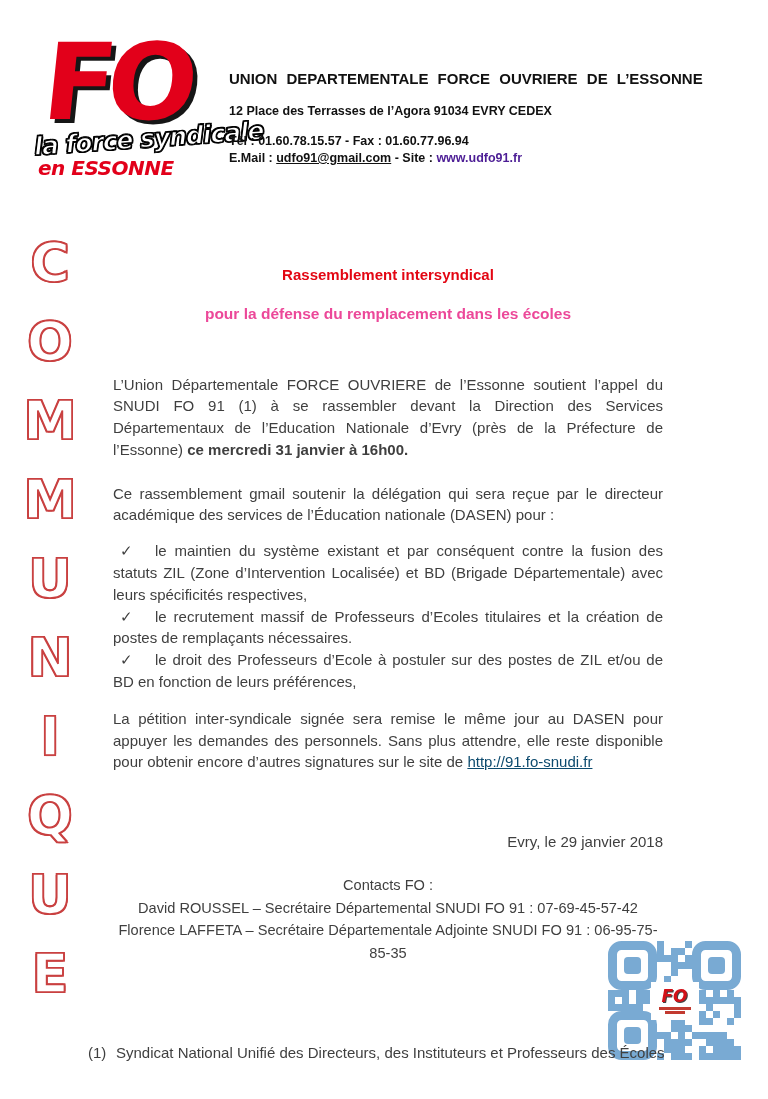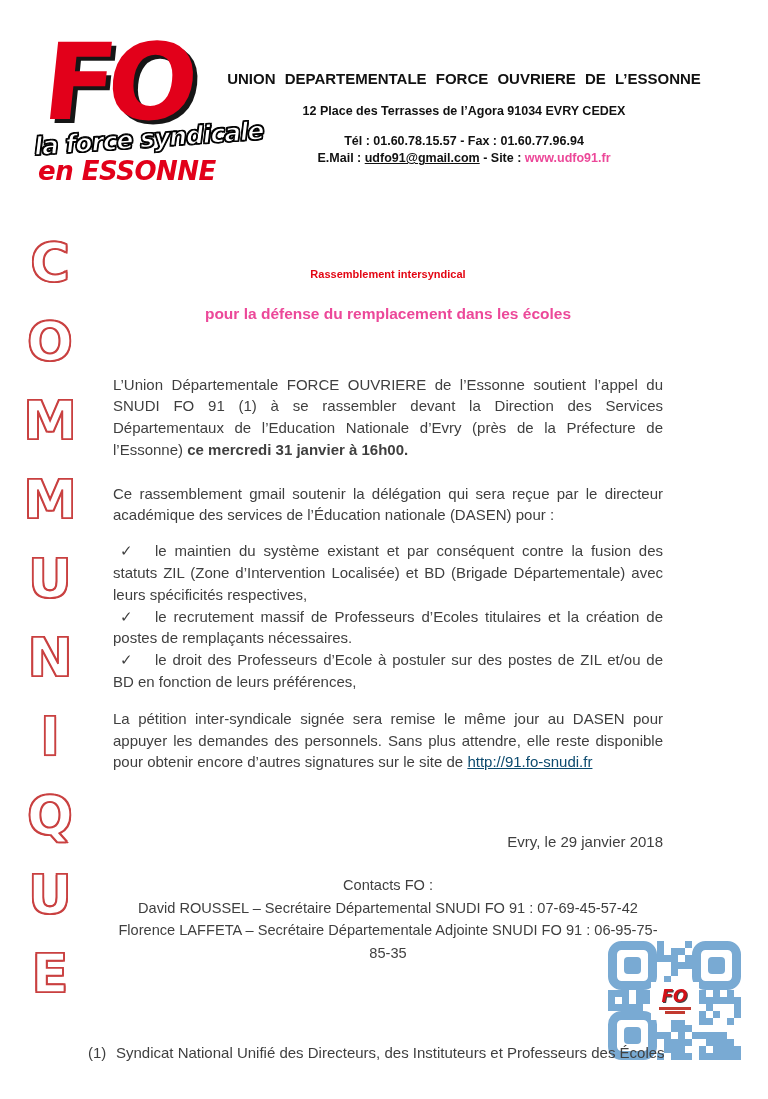--- a/index.html
+++ b/index.html
@@ -30,46 +30,46 @@
     font-family: "DejaVu Sans", sans-serif;
     font-style: italic; font-weight: 700; font-size: 25px;
     color: #ffffff; white-space: nowrap; letter-spacing: -1px;
     -webkit-text-stroke: 1.3px #000;
     text-shadow: -1px -1px 0 #000, 1px -1px 0 #000, -1px 1px 0 #000, 1px 1px 0 #000;
     transform: rotate(-4deg);
   }
   .logo-region {
     position: absolute; left: 2px; top: 110px;
     font-family: "DejaVu Sans", sans-serif;
-    font-style: italic; font-weight: 800; font-size: 26px;
+    font-style: italic; font-weight: 800; font-size: 20px;
     color: #e2001a; white-space: nowrap; letter-spacing: -0.5px;
   }
 
   
-  .header-text { position: absolute; left: 219px; top: 70px; width: 490px; text-align: center; color: #111; }
+  .header-text { position: absolute; left: 229px; top: 70px; width: 490px; text-align: left; color: #111; }
   .org-title   { font-weight: 700; font-size: 15px; word-spacing: 5px; margin-bottom: 17px; }
   .org-address { font-weight: 700; font-size: 12.5px; margin-bottom: 16px; }
   .org-phone   { font-weight: 700; font-size: 12.5px; margin-bottom: 3px; }
   .org-email   { font-weight: 700; font-size: 12.5px; }
   .email-link  { text-decoration: underline; color: #111; cursor: pointer; }
-  .site-link   { color: #ec4899; }
+  .site-link   { color: #4c1d95; }
 
   
   .side-word { position: absolute; left: 20px; top: 226px; width: 60px; text-align: center; }
   .side-letter {
     display: block; height: 79px; line-height: 74px;
     font-family: "DejaVu Sans", sans-serif; font-weight: 700; font-size: 54px;
     color: #ffffff;
     -webkit-text-stroke: 1.6px #c94040;
     text-shadow: -1px -1px 0 #c94040, 1px -1px 0 #c94040, -1px 1px 0 #c94040, 1px 1px 0 #c94040;
   }
 
   
   .content { position: absolute; left: 113px; top: 264px; width: 550px; color: #3f3f3f; font-size: 15px; line-height: 21.8px; }
-  .doc-title  { margin: 0 0 17px; text-align: center; color: #e30613; font-weight: 700; font-size: 11px; }
+  .doc-title  { margin: 0 0 17px; text-align: center; color: #e30613; font-weight: 700; font-size: 15px; }
   .doc-title2 { margin: 0 0 49px; text-align: center; color: #ec4899; font-weight: 700; font-size: 15.5px; }
   .content p { margin: 0 0 21.8px; text-align: justify; }
   .content strong { font-weight: 700; }
   .p2 { margin-bottom: 14px !important; }
   .bullets { margin-bottom: 15px; }
   .bullet { margin: 0 !important; }
   .check { display: inline-block; width: 42px; padding-left: 7px; box-sizing: border-box; }
   .p3 { margin-bottom: 58px !important; }
   .petition-link { color: #0c4a6e; text-decoration: underline; cursor: pointer; }
   .dateline { text-align: right !important; margin: 0 0 21px !important; }

